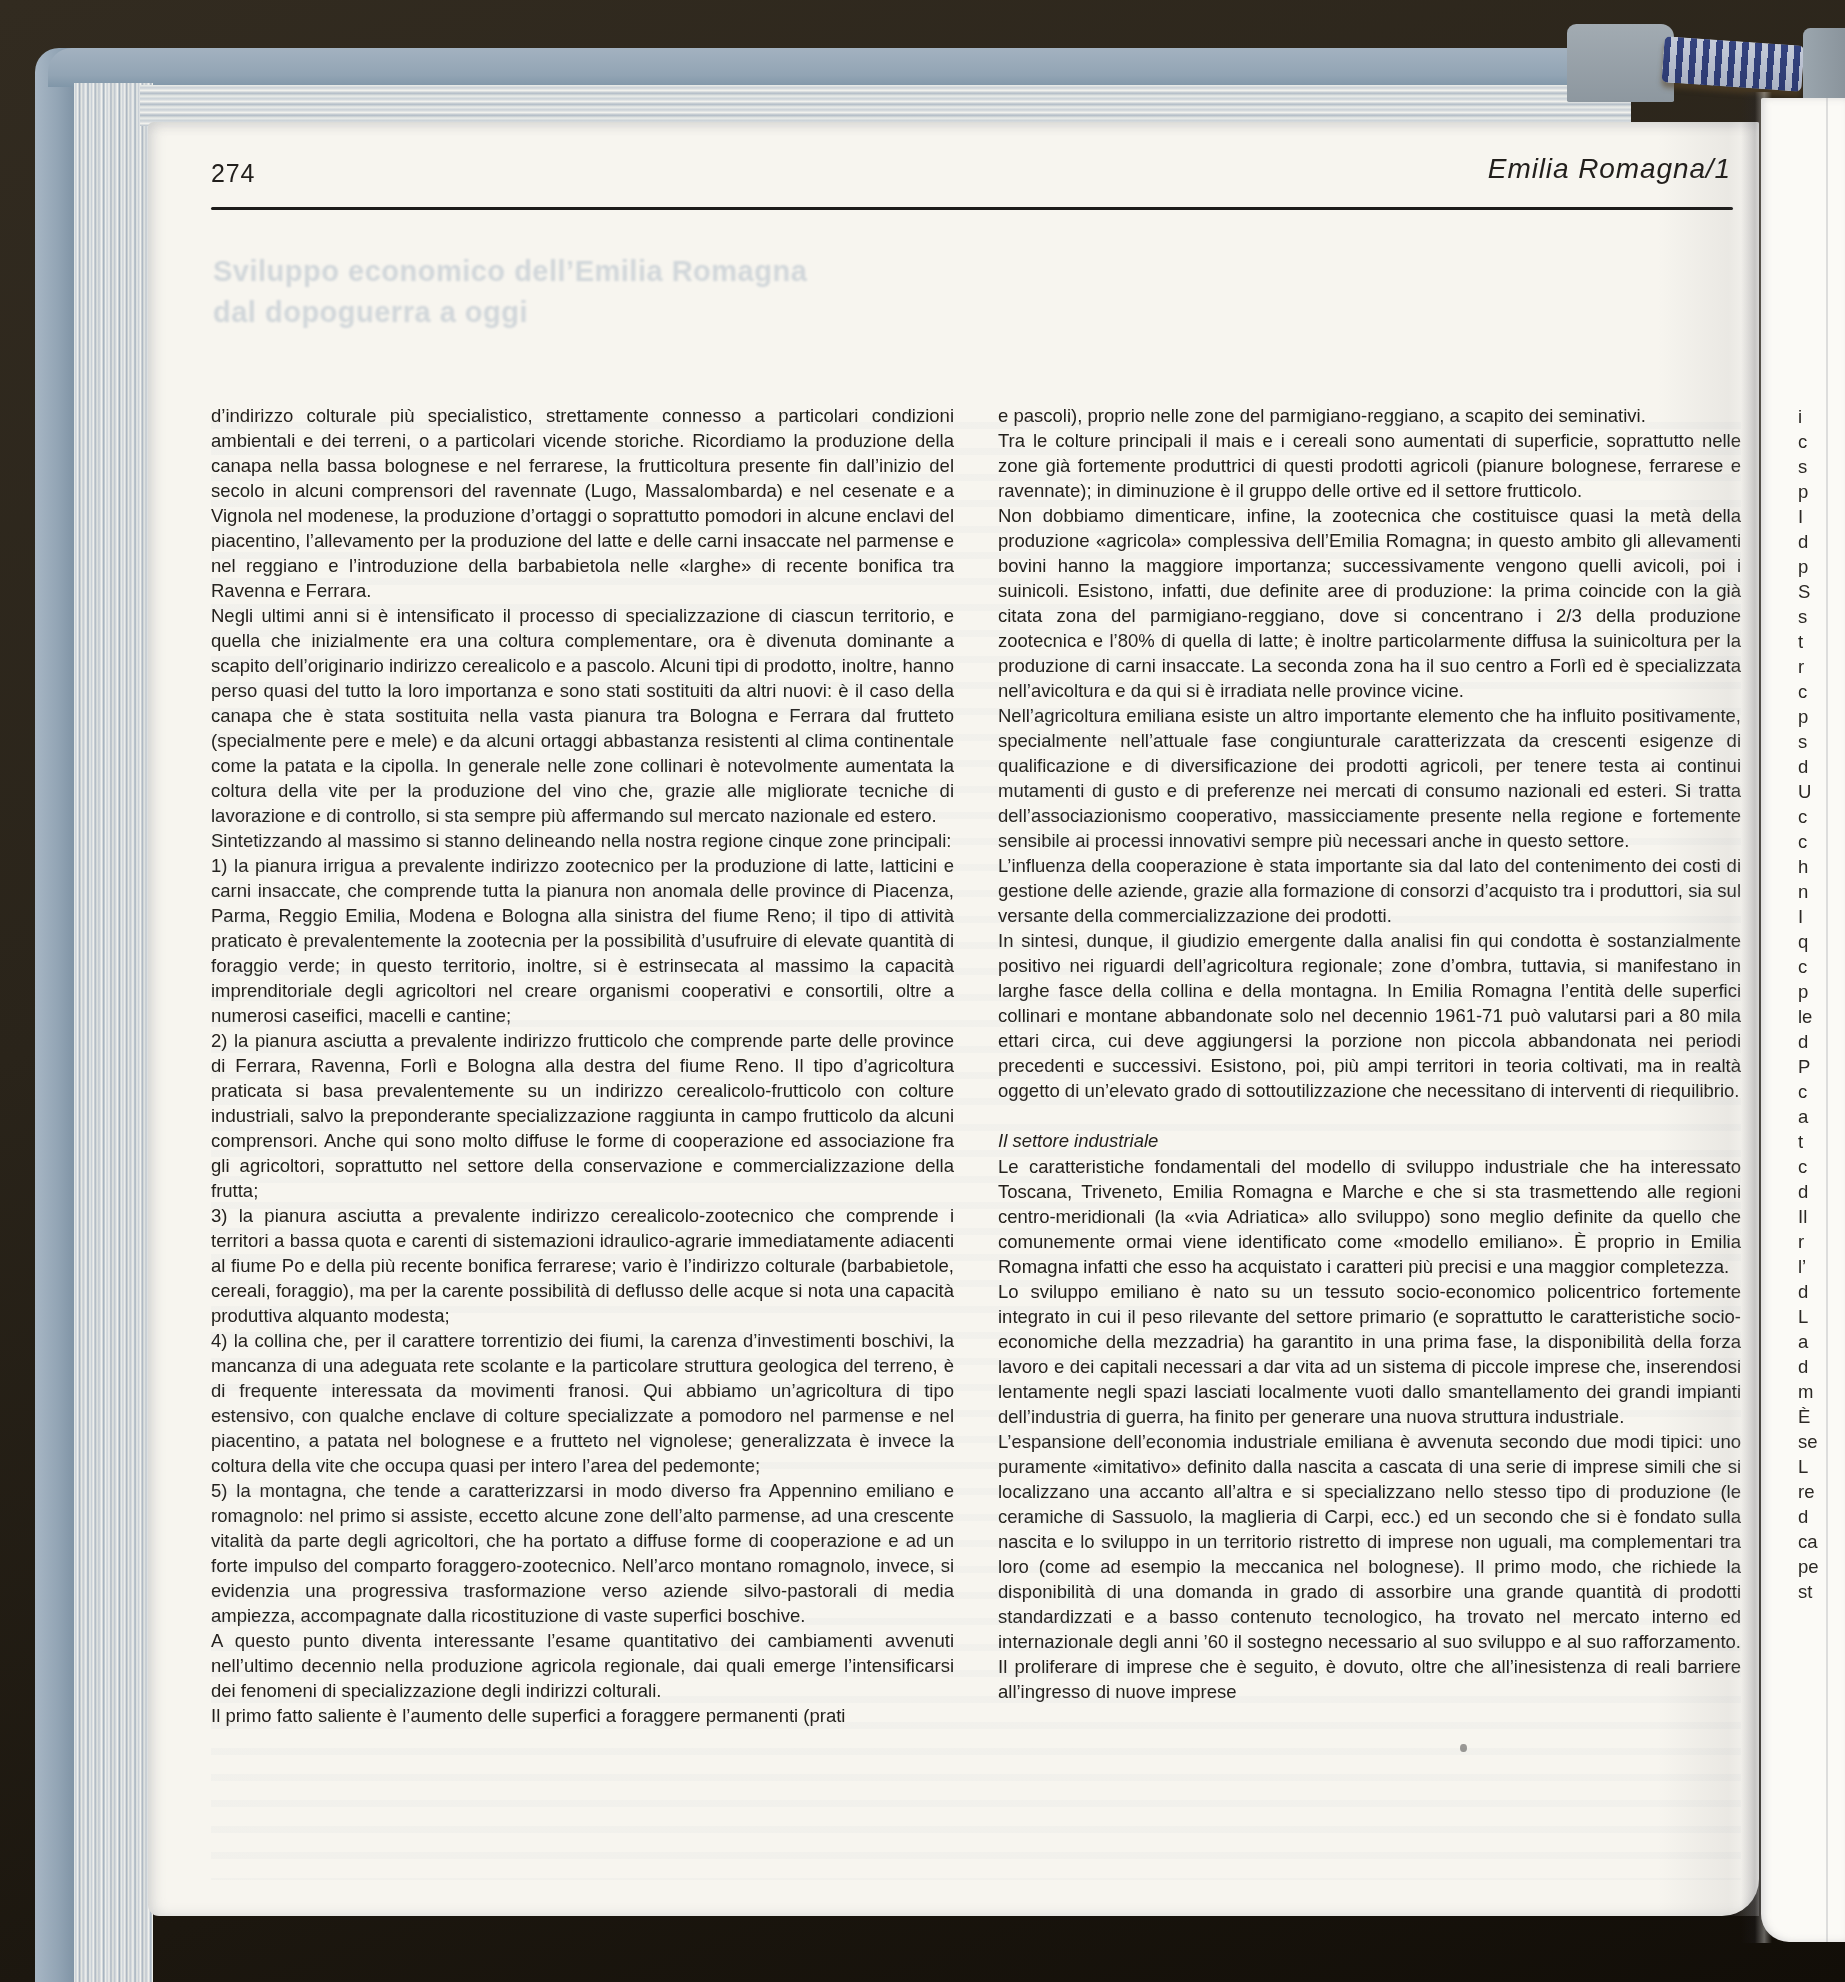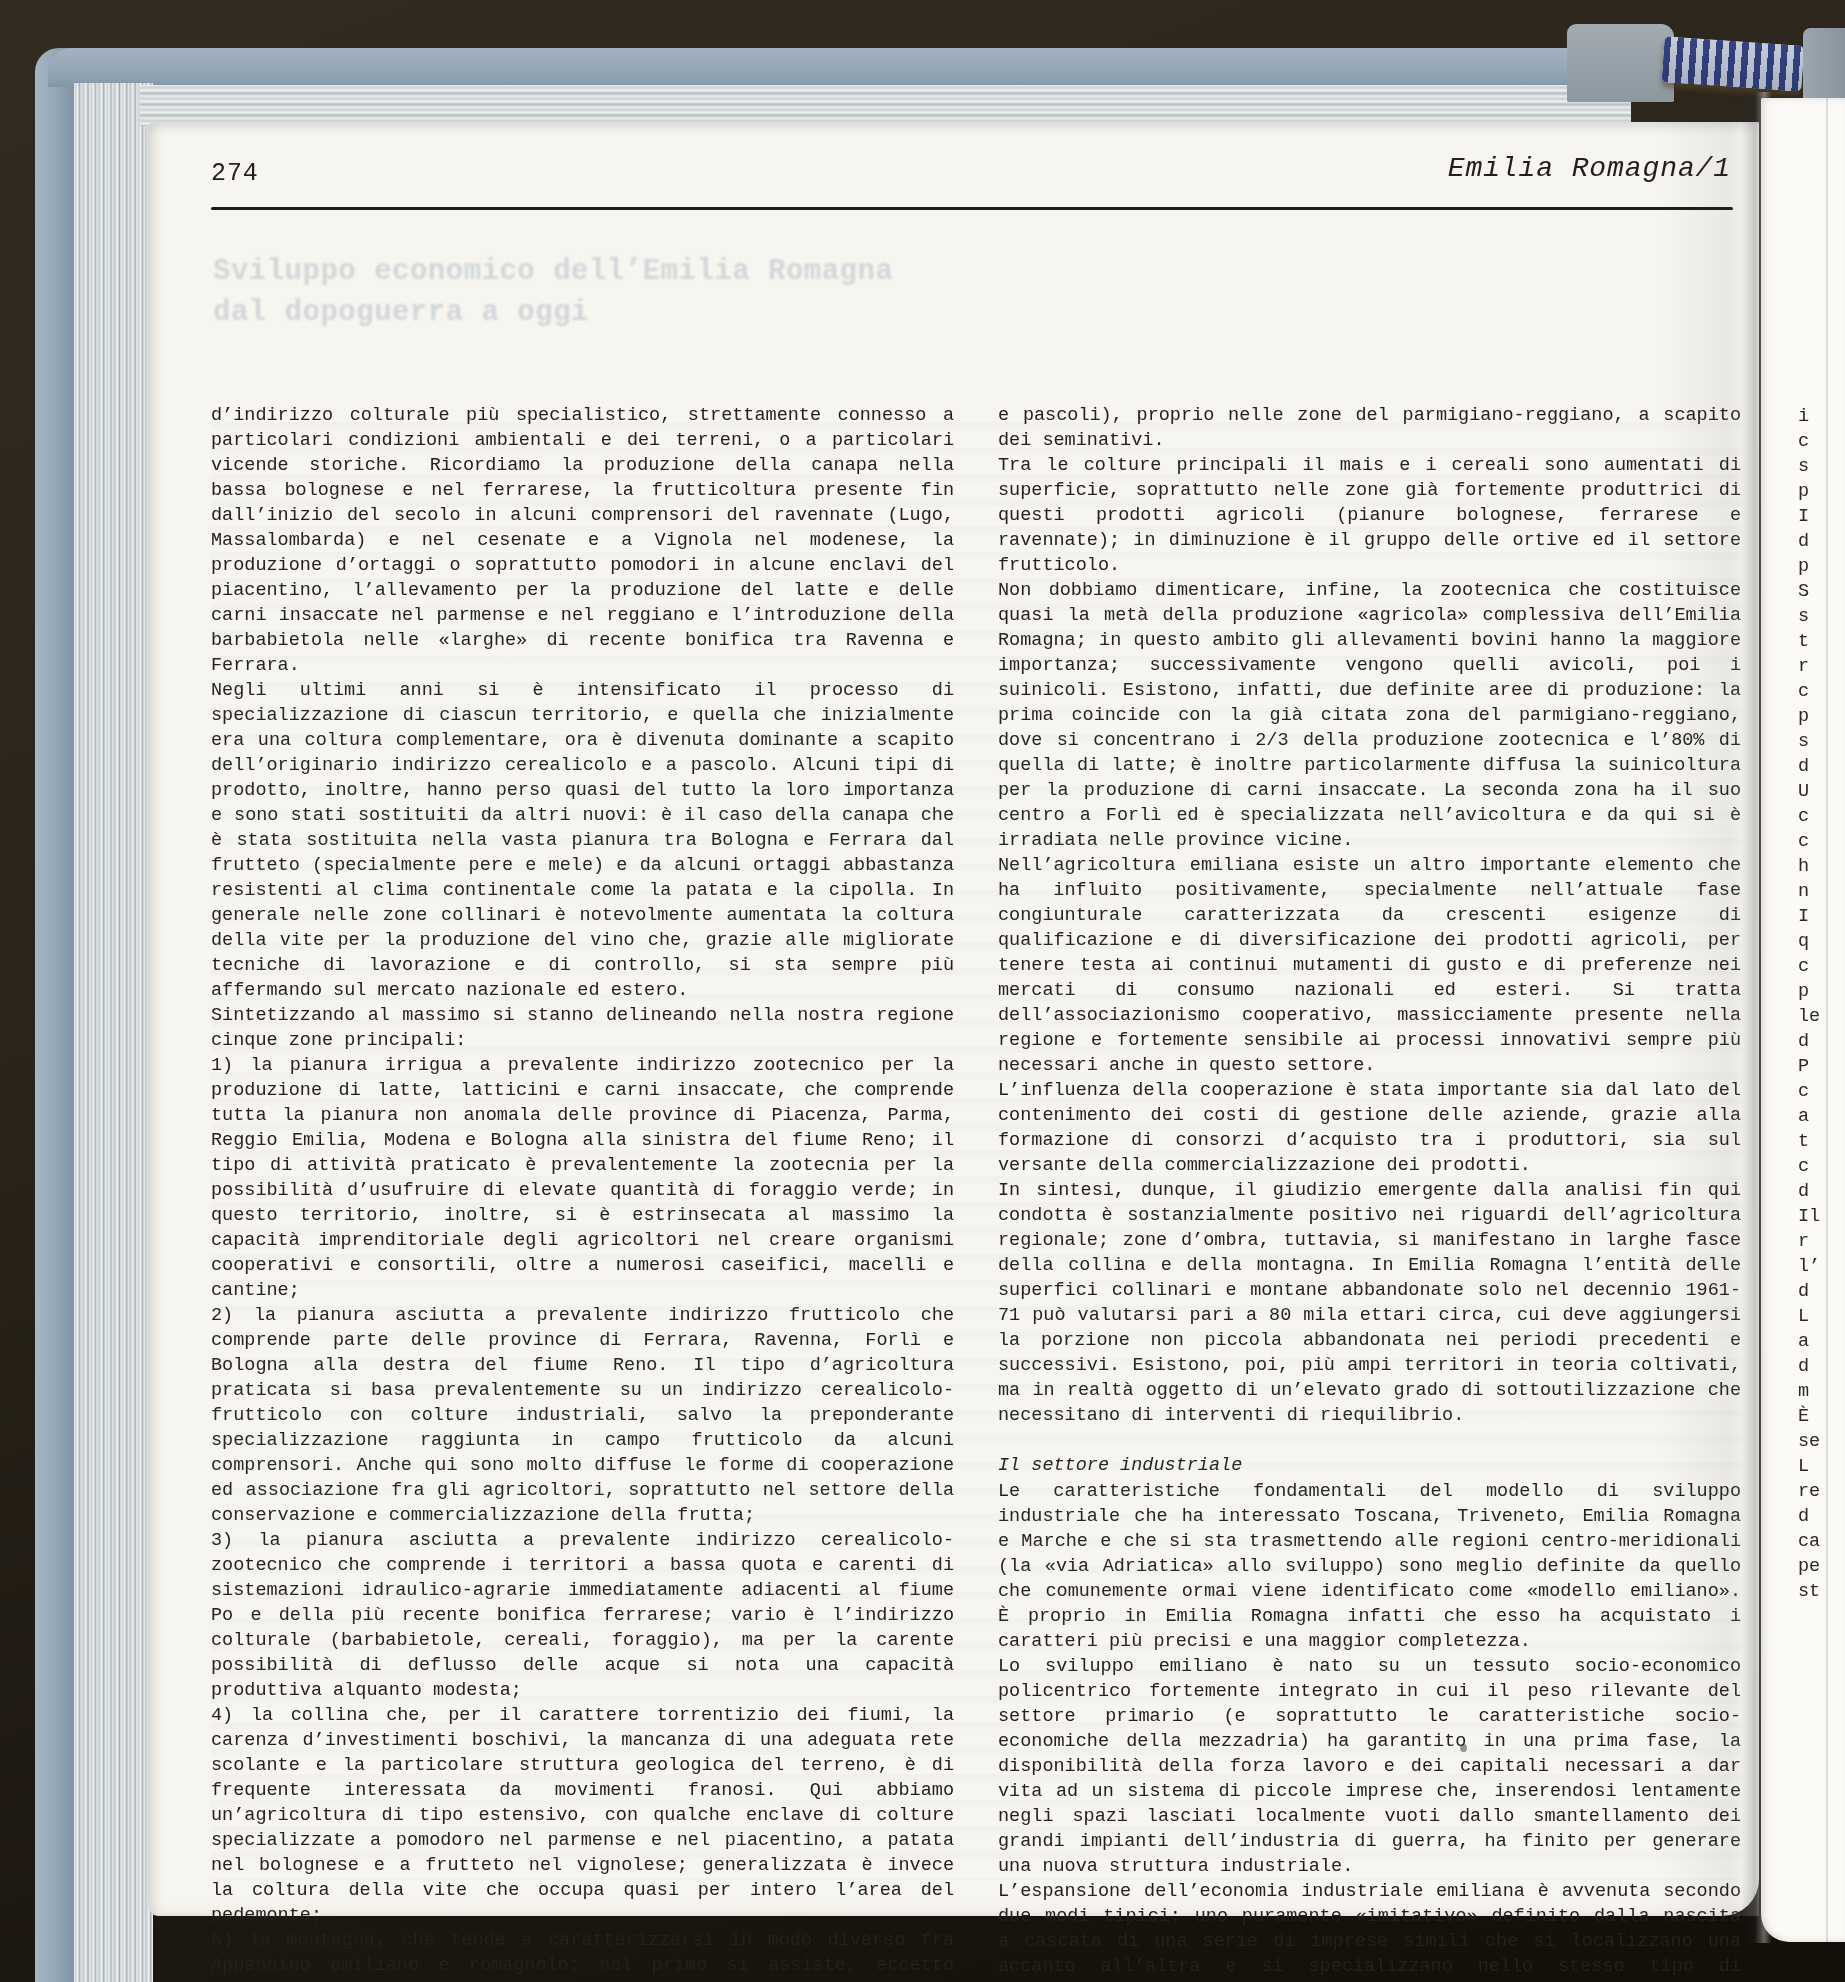--- a/index.html
+++ b/index.html
@@ -1,18 +1,18 @@
 <!DOCTYPE html>
 <html style="font-size:14.8px"><head>
 <meta charset="utf-8">
 <style>
   html,body{margin:0;padding:0;background:#17120b;}
   .scene{position:relative;width:1846px;height:1982px;overflow:hidden;
          background:linear-gradient(160deg,#322b20 0%,#2a241a 40%,#1c170f 75%,#120e08 100%);
-         font-family:Liberation Mono, monospace;}
+         font-family:Liberation Sans, sans-serif;}
   
   .cover-left{position:absolute;left:35px;top:48px;width:41px;height:1934px;
               border-top-left-radius:24px;
               background:linear-gradient(90deg,#a7b6c4 0%,#93a5b5 55%,#7e92a4 100%);}
   .cover-top{position:absolute;left:48px;top:48px;width:1584px;height:39px;
              border-top-left-radius:24px;
              background:linear-gradient(180deg,#a3b2c0 0%,#92a4b4 70%,#8096a8 100%);}
   .fore-edge{position:absolute;left:74px;top:83px;width:79px;height:1899px;
              background:repeating-linear-gradient(90deg,
                #eef0ec 0px,#c8cfd6 1.8px,#f2f2ee 3.7px,#a9b4c0 5.5px,#e6e8e4 7.4px,

